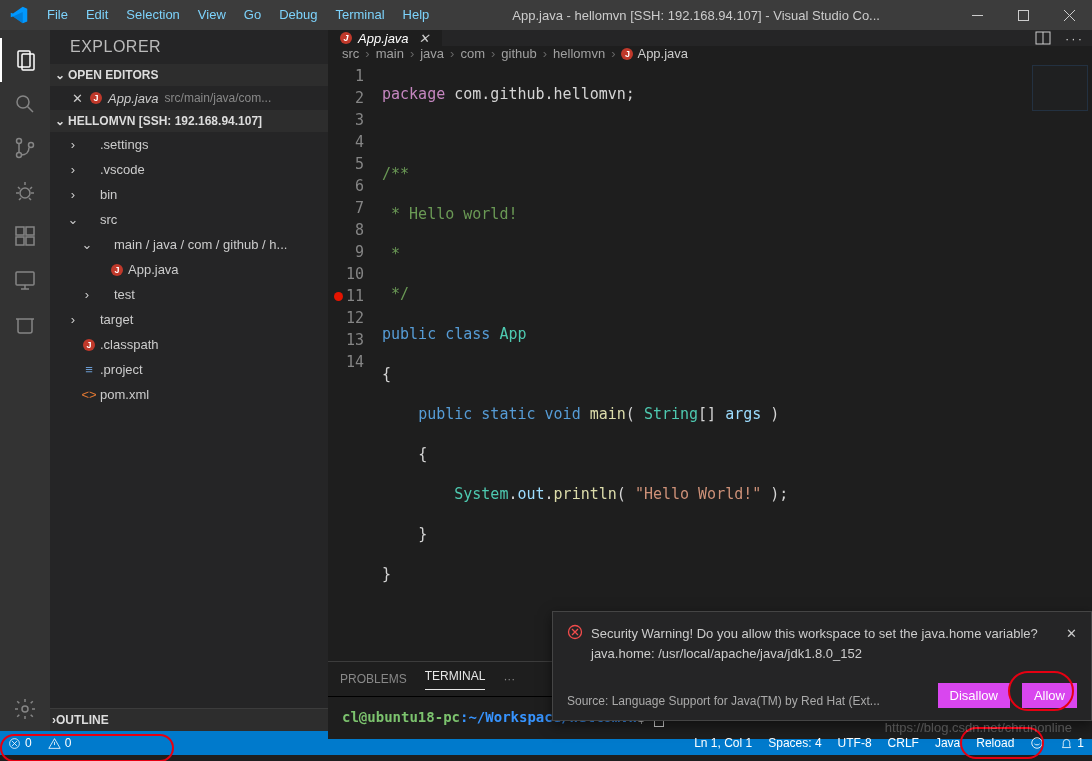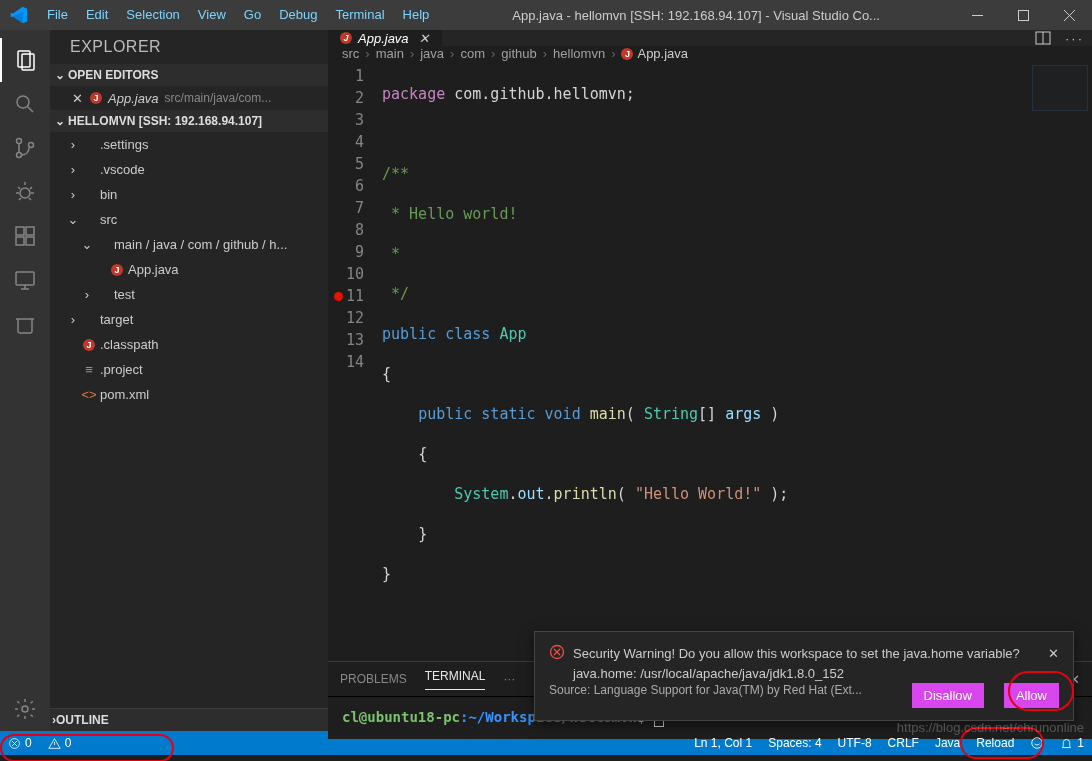--- a/index.html
+++ b/index.html
@@ -48,30 +48,30 @@
 .panel-tabs{height:34px;display:flex;align-items:center;padding:0 12px;gap:18px;border-bottom:1px solid #000}
 .panel-tabs .pt{color:#888;font-size:12px}
 .panel-tabs .pt.active{color:#e7e7e7;border-bottom:1px solid #e7e7e7;padding-bottom:6px}
 .panel-tabs .sel{margin-left:auto;width:190px;height:22px;border:1px solid #3c3c3c;background:#3c3c3c;color:#ccc;display:flex;align-items:center;padding:0 6px;justify-content:space-between}
 .panel-tabs .picon{color:#ccc;margin-left:12px}
 .terminal-body{flex:1;font-family:Consolas,monospace;font-size:14px;padding:12px 14px}
 .statusbar{height:24px;background:#007acc;color:#fff;display:flex;align-items:center;font-size:12px}
 .statusbar .sb-item{padding:0 8px;display:flex;align-items:center;gap:4px;height:100%}
 .statusbar .remote{background:#16825d;height:100%}
 .statusbar .right{margin-left:auto;display:flex}
-.notification{position:absolute;right:18px;bottom:40px;width:510px;background:#252526;border:1px solid #454545;box-shadow:0 4px 12px rgba(0,0,0,.5);padding:12px 14px;color:#ccc;font-size:13px}
+.notification{position:absolute;right:0;bottom:40px;width:510px;background:#252526;border:1px solid #454545;box-shadow:0 4px 12px rgba(0,0,0,.5);padding:12px 14px;color:#ccc;font-size:13px}
 .notification .nhead{display:flex;align-items:flex-start;gap:8px;line-height:1.5}
 .notification .nclose{margin-left:auto;color:#ccc}
-.notification .nfoot{display:flex;align-items:flex-start;margin-top:0;gap:20px}
+.notification .nfoot{display:flex;align-items:flex-end;margin-top:20px;gap:12px}
 .notification .nbtn{background:#d946ef;color:#fff;padding:5px 12px;border:none;font-size:13px}
 .notification .src{flex:1;color:#aaa;font-size:12px;white-space:nowrap;overflow:hidden;text-overflow:ellipsis}
 .ring{position:absolute;border:2px solid #e60012;border-radius:50%;pointer-events:none}
 .java-dot{width:12px;height:12px;border-radius:50%;background:#c0392b;display:inline-flex;align-items:center;justify-content:center;color:#fff;font-size:9px;font-weight:bold}
 svg{display:block}
-.watermark{position:absolute;right:8px;bottom:26px;color:rgba(230,230,230,.28);font-size:13px;pointer-events:none}
+.watermark{position:absolute;right:20px;bottom:26px;color:rgba(230,230,230,.28);font-size:13px;pointer-events:none}
 </style>
 </head>
 <body>
 
 <div class="titlebar">
   <span class="logo">
     <svg width="18" height="18" viewBox="0 0 24 24">
         <path fill="#0098ff" d="M23 3.5v17L17 23 4 14l-3 1V9l3 1L17 1z"></path>
         <path fill="#006ec2" d="M17 1v22L4 14l13-6z" opacity=".6"></path>
       </svg>

